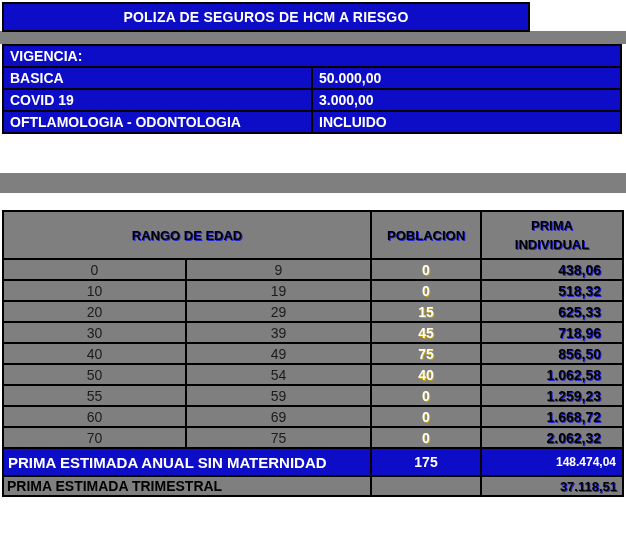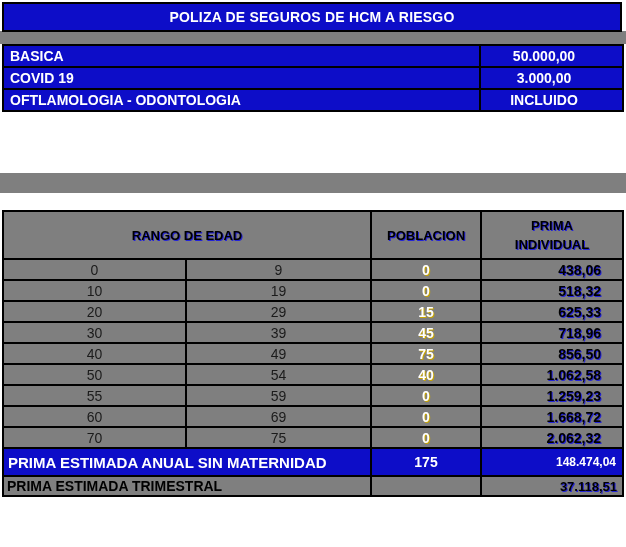--- a/index.html
+++ b/index.html
@@ -13,39 +13,39 @@
     font-family:"Liberation Sans",sans-serif;
     -webkit-font-smoothing:antialiased;
   }
   .stage{position:relative;width:626px;height:547px;background:#ffffff;overflow:hidden;}
 
   .gray-band{position:absolute;left:0;width:626px;background:var(--gray);}
   .band1{top:31px;height:13px;}
   .band2{top:173px;height:20px;}
 
   .banner{
-    position:absolute;left:2px;top:2px;width:620px;height:30px;
+    position:absolute;left:2px;top:2px;width:528px;height:30px;
     background:var(--blue);border:2px solid var(--border);
     color:#ffffff;font-weight:700;font-size:14px;
     display:flex;align-items:center;justify-content:center;
     letter-spacing:.2px;
   }
 
   table{border-collapse:collapse;table-layout:fixed;}
   td,th{border:2px solid var(--border);overflow:hidden;white-space:nowrap;}
 
   .vigencia{
     position:absolute;left:2px;top:44px;width:620px;
   }
   .vigencia td{
     background:var(--blue);color:#ffffff;font-weight:700;font-size:14px;
     height:22px;padding:0 6px;
   }
   .vigencia .lbl{text-align:left;width:477px;}
-  .vigencia .val{text-align:center;width:143px;padding-right:21px;}
+  .vigencia .val{text-align:left;width:143px;padding-right:21px;}
 
   .main{
     position:absolute;left:2px;top:210px;width:620px;
   }
   .main td,.main th{background:var(--gray);}
   .main th{
     color:#000;font-weight:700;font-size:13px;text-align:center;
     text-shadow:1px 1px 0 var(--premium-shadow);
     height:48px;
   }
@@ -81,20 +81,23 @@
 
 <div class="stage">
 
   <div class="gray-band band1"></div>
   <div class="gray-band band2"></div>
 
   <div class="banner">POLIZA DE SEGUROS DE HCM A RIESGO</div>
 
   <table class="vigencia">
     <tbody>
+        <tr>
+      <td class="lbl" colspan="2">VIGENCIA:</td>
+    </tr>
     <tr>
       <td class="lbl">BASICA</td>
       <td class="val">50.000,00</td>
     </tr>
     <tr>
       <td class="lbl">COVID 19</td>
       <td class="val">3.000,00</td>
     </tr>
     <tr>
       <td class="lbl">OFTLAMOLOGIA - ODONTOLOGIA</td>

